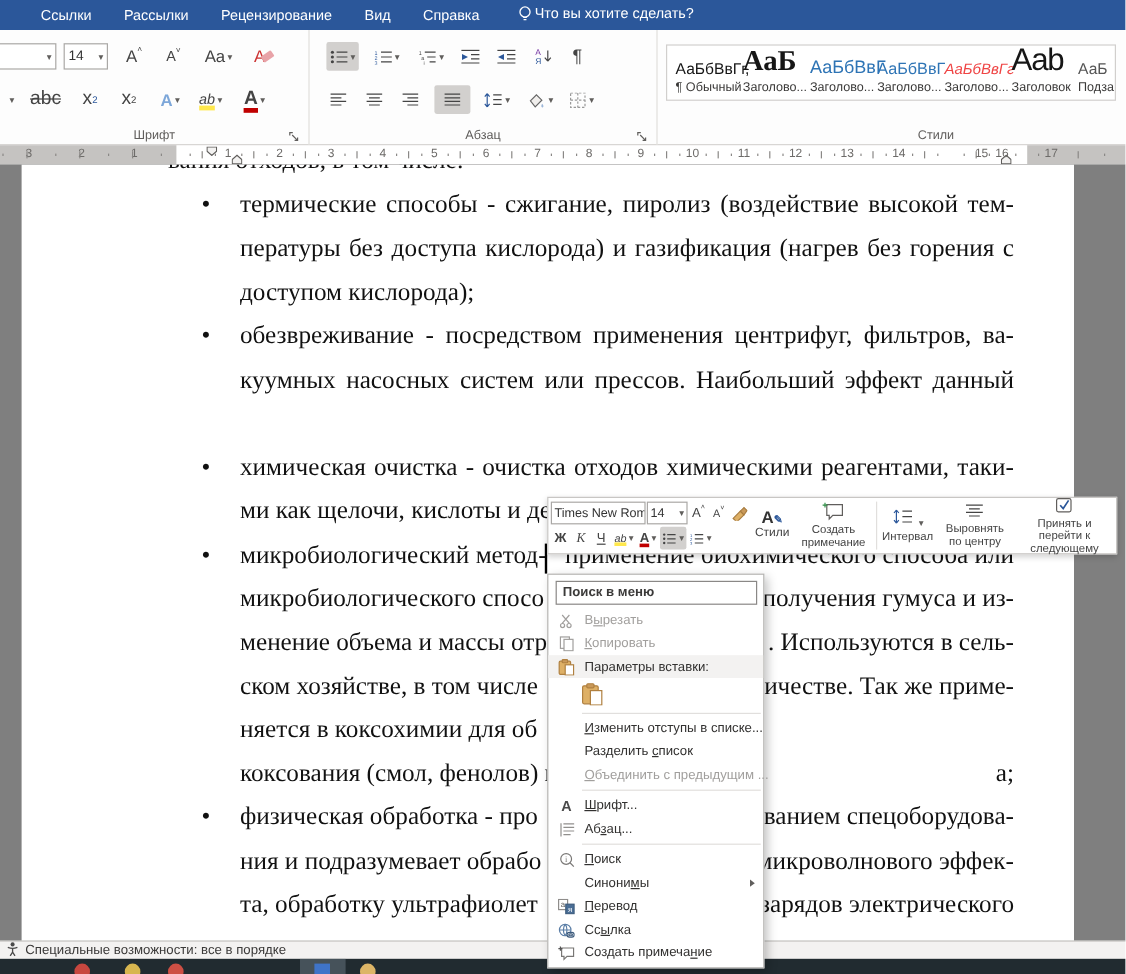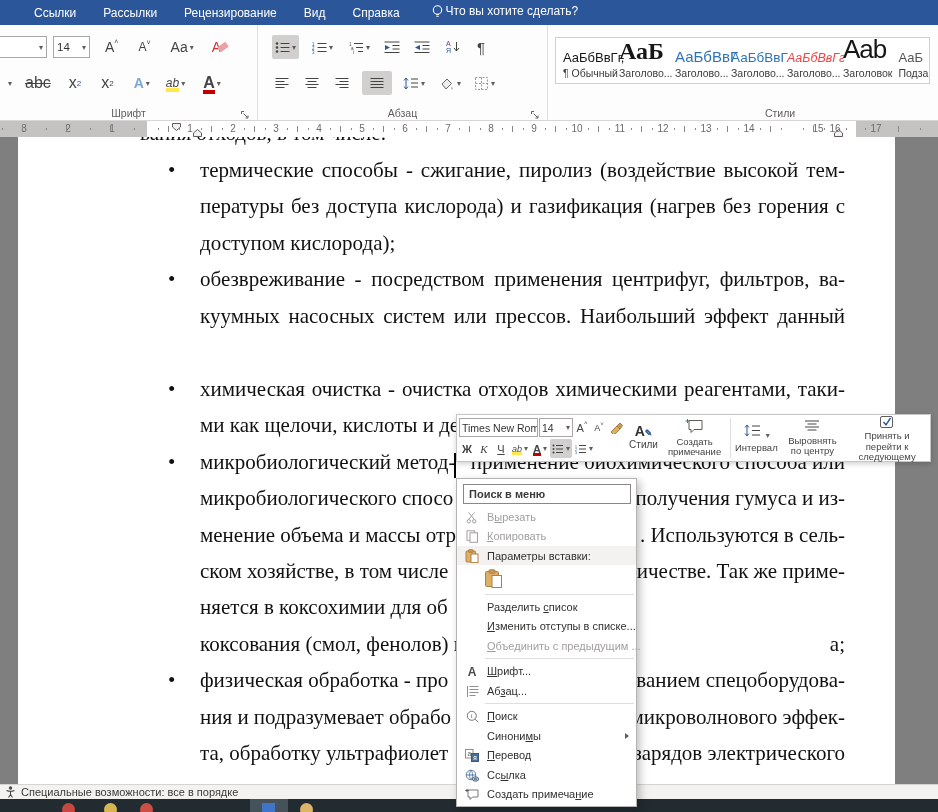--- a/index.html
+++ b/index.html
@@ -629,24 +629,24 @@
       <span class="cm-pbtn">
         <svg width="19" height="19">
           <rect x="1.5" y="2.5" width="13" height="15" rx="1.2" fill="#deb066" stroke="#b08040"></rect>
           <rect x="5" y="0.8" width="6" height="3.4" rx="0.9" fill="#c9995a" stroke="#b08040"></rect>
           <rect x="8" y="6.5" width="9.5" height="12" fill="#fff" stroke="#b08040"></rect>
         </svg>
       </span>
     </div>
     <div class="cm-sep"></div>
     <div class="cm-item">
+      <span><span class="k">И</span>зменить отступы в списке...</span>
+    </div>
+    <div class="cm-item">
       <span>Разделить <span class="k">с</span>писок</span>
-    </div>
-    <div class="cm-item">
-      <span><span class="k">И</span>зменить отступы в списке...</span>
     </div>
     <div class="cm-item cm-dis">
       <span><span class="k">О</span>бъединить с предыдущим ...</span>
     </div>
     <div class="cm-sep"></div>
     <div class="cm-item">
       <span class="ic">
         <span style="font-size:12px;font-weight:600;color:#4a4a4a;">А</span>
       </span>
       <span><span class="k">Ш</span>рифт...</span>

